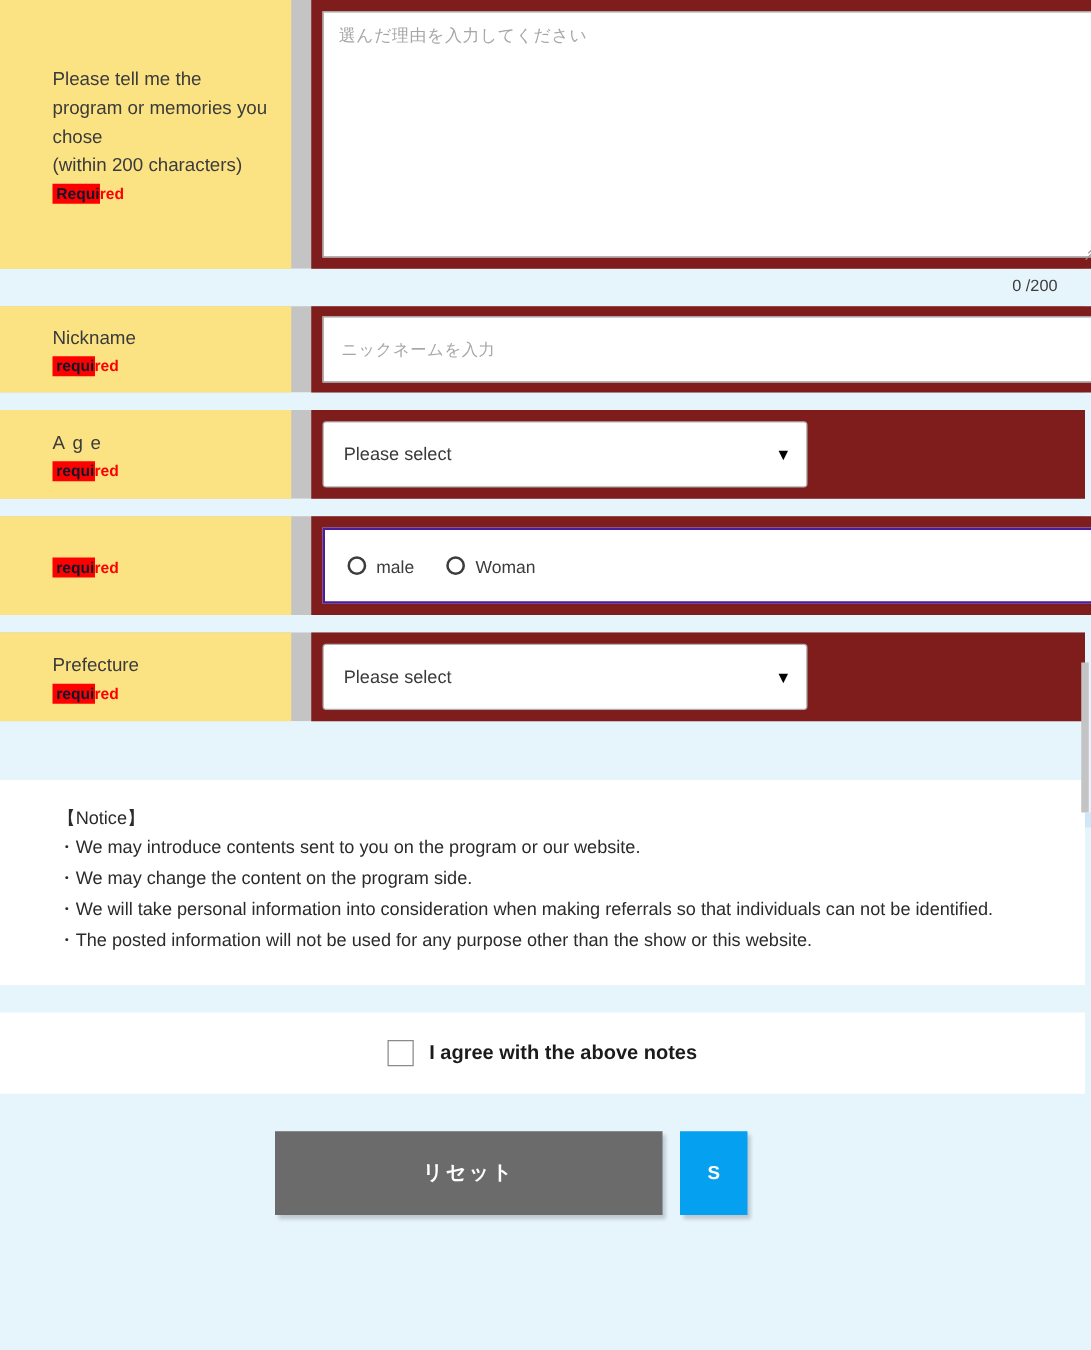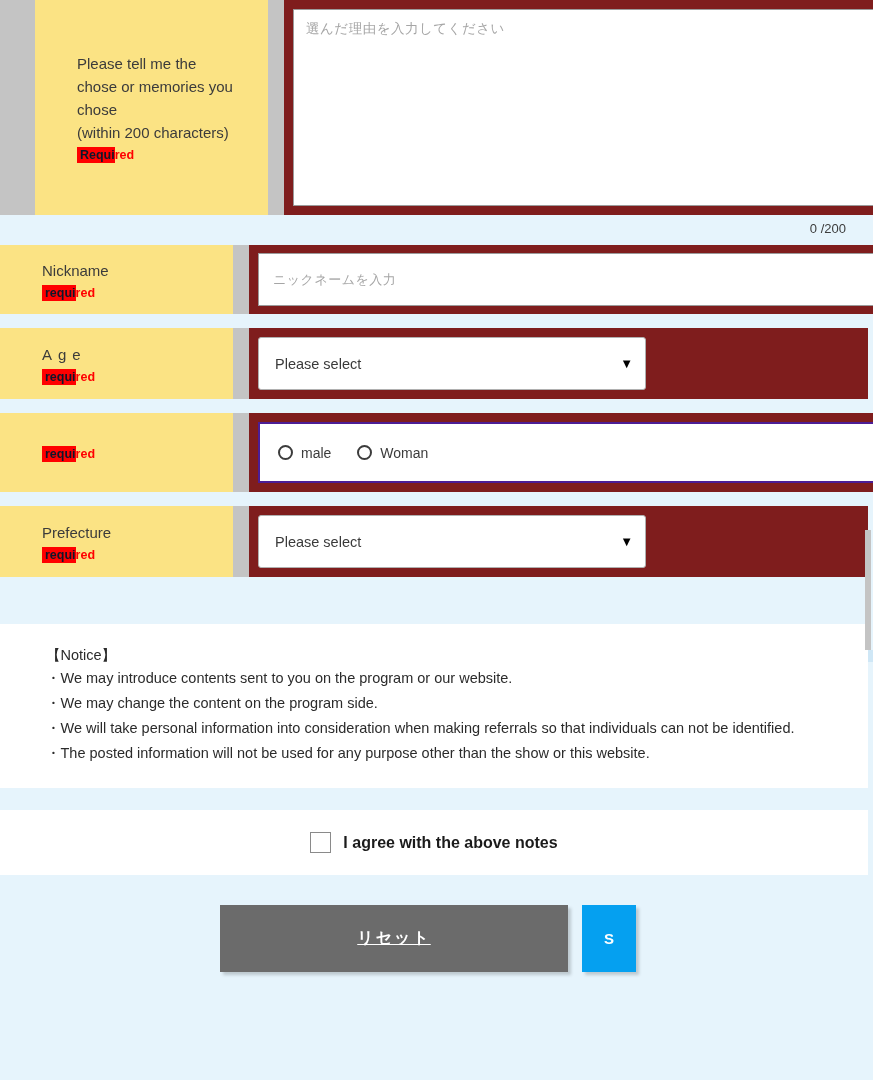--- a/index.html
+++ b/index.html
@@ -83,21 +83,20 @@
     padding: 9px 10px 9px 9px;
     margin-left: 16px;
   }
 
   
   .row-textarea {
     height: 215px;
   }
   .row-textarea .row-label {
     padding-top: 0;
-    margin-left: 35px;
   }
   .ta-box {
     width: 621px;
     height: 197px;
     background: #ffffff;
     border: 1px solid #9b9b9b;
     box-sizing: border-box;
     padding: 10px 12px;
     font-size: 13px;
     color: #a0a0a0;
@@ -257,33 +256,32 @@
 
   
   .btn-bar {
     width: 873px;
     padding: 30px 0 0 0;
     display: flex;
     align-items: flex-start;
     box-sizing: border-box;
   }
   .btn-reset {
-    width: 348px;
+    width: 310px;
     height: 67px;
     margin-left: 220px;
     background: #6b6b6b;
     color: #ffffff;
     display: flex;
     align-items: center;
     justify-content: center;
     font-size: 16px;
     font-weight: bold;
     box-shadow: 3px 3px 3px rgba(0,0,0,0.18);
     letter-spacing: 2px;
-    text-decoration: underline;
   }
   .btn-submit {
     width: 54px;
     height: 67px;
     margin-left: 14px;
     background: #05a0f0;
     color: #ffffff;
     display: flex;
     align-items: center;
     justify-content: center;
@@ -307,21 +305,21 @@
   }
 </style>
 </head>
 <body>
 
 <div class="page">
 
   <div class="form-row row-textarea">
     <div class="row-label">
       <div class="label-text">Please tell me the</div>
-      <div class="label-text">chose or memories you</div>
+      <div class="label-text">program or memories you</div>
       <div class="label-text">chose</div>
       <div class="label-text">(within 200 characters)</div>
       <div class="req-badge"><span class="hl">Requi</span><span class="tail">red</span></div>
     </div>
     <div class="row-field">
       <div class="ta-box">
         <span class="ta-placeholder">選んだ理由を入力してください</span>
         <span class="resize-grip">
             <i></i>
             <i></i>

